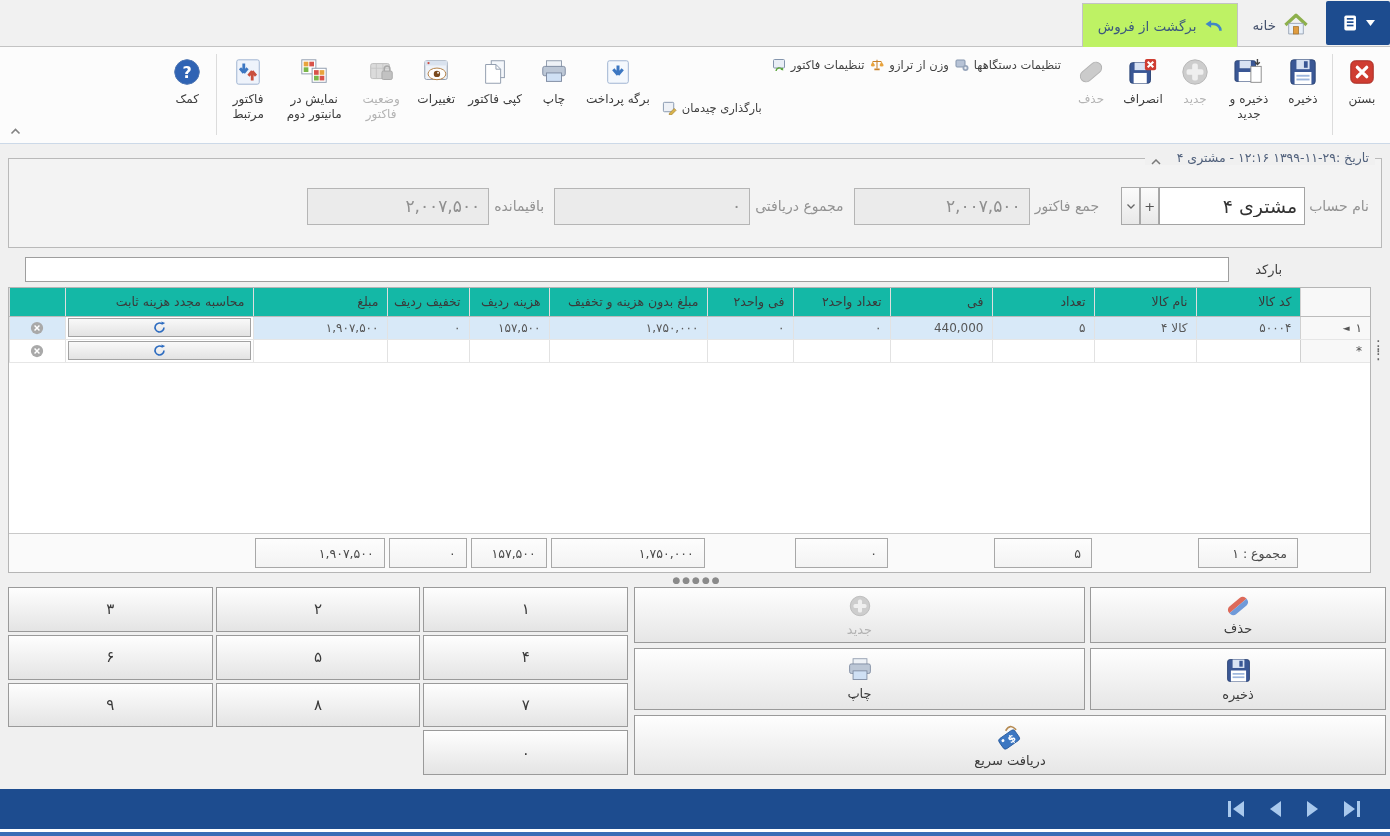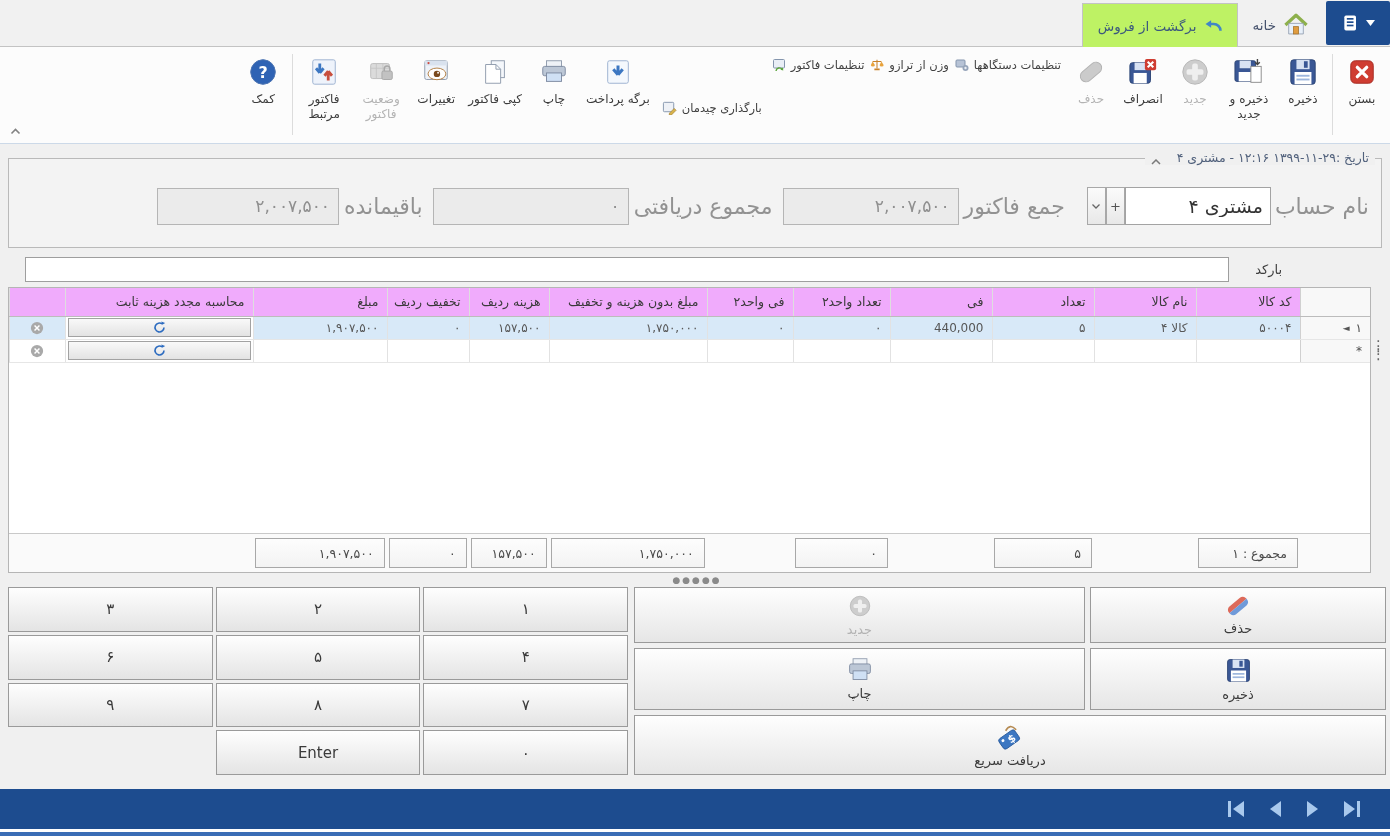--- a/index.html
+++ b/index.html
@@ -43,21 +43,21 @@
 
   
   .content { padding: 0 4px 0 8px; }
 
   .gb { margin: 14px 4px 0 0; border: 1px solid #b9b9b9; background: #f3f3f3;
         height: 90px; position: relative; }
   .gb-caption { position: absolute; top: -9px; left: auto; right: 6px; background: #f0f0f0;
                 padding: 0 6px; font-size: 12.5px; color: #51617c; display: flex;
                 align-items: flex-end; gap: 16px; }
   .gb-fields { display: flex; align-items: center; height: 100%; padding: 6px 12px 0 12px; }
-  .biglabel { font-size: 22px; color: #929292; white-space: nowrap; }
+  .biglabel { font-size: 14px; color: #929292; white-space: nowrap; }
   .acc-input { width: 146px; height: 38px; border: 1px solid #a3a3a3; background: #fff;
                font-size: 19px; color: #333; padding: 0 7px; margin-right: 4px;
                font-family: inherit; direction: rtl; }
   .mini-btn { width: 19px; height: 38px; border: 1px solid #a8a8a8; background: linear-gradient(#fbfbfb,#e8e8e8);
               display: flex; align-items: center; justify-content: center; font-size: 13px;
               color: #555; cursor: pointer; }
   .valbox { height: 37px; background: #ebebeb; border: 1px solid #b5b5b5; color: #8f8f8f;
             font-size: 17px; display: flex; align-items: center; justify-content: flex-start;
             padding: 0 8px; white-space: nowrap; }
   .vb-total { width: 176px; margin-right: 5px; }
@@ -75,21 +75,21 @@
   .grid-zone { display: flex; margin-top: 5px; height: 286px; }
   .grip-col { width: 17px; display: flex; justify-content: center; }
   .grip-dots { margin-top: 55px; color: #666; font-size: 15px; line-height: 0.55; cursor: ns-resize; }
   .grid-box { flex: 1; border: 1px solid #b5b5b5; background: #fff; display: flex;
               flex-direction: column; }
   table.grid { border-collapse: collapse; table-layout: fixed; width: 100%; direction: rtl; }
   .c-num{width:70px}.c-code{width:104px}.c-name{width:102px}.c-qty{width:102px}
   .c-price{width:102px}.c-qty2{width:97px}.c-price2{width:86px}.c-net{width:158px}
   .c-cost{width:80px}.c-disc{width:82px}.c-amt{width:134px}.c-recalc{width:188px}.c-del{width:56px}
   th.hd { height: 28px; font-weight: normal; font-size: 12.5px; color: #3a3a3a;
-          background: #f0abfc; border-bottom: 1px solid #bcbcbc; border-left: 1px solid #dedede;
+          background: #14b8a6; border-bottom: 1px solid #bcbcbc; border-left: 1px solid #dedede;
           padding: 0 8px; text-align: right; white-space: nowrap; overflow: hidden; }
   td.cell { height: 23px; font-size: 12px; color: #55地5a5a; color: #575757; padding: 0 8px;
             border-left: 1px solid #e2e2e2; border-bottom: 1px solid #e6e6e6; text-align: right;
             white-space: nowrap; overflow: hidden; }
   tr.sel td.cell { background: #d8e9f8; }
   td.ind, th.ind { background: #f8f8f8 !important; border-left: 1px solid #d0d0d0; }
   .ind-wrap { display: flex; align-items: center; gap: 6px; justify-content: flex-start; }
   .rownum { font-size: 12px; color: #4d4d4d; }
   .rowmark { font-size: 9px; color: #555; }
   td.cell-btn { padding: 0 2px; background: #fff !important; }
@@ -339,20 +339,36 @@
       <svg width="30" height="30" viewBox="0 0 32 32">
           <rect x="5" y="7" width="20" height="16" rx="2" fill="#dbdbdb" stroke="#bdbdbd"></rect>
           <path d="M5 12 h20 M11 7 v16 M18 7 v16" stroke="#c6c6c6"></path>
           <rect x="17" y="15" width="11" height="9" rx="1.5" fill="#c2c2c2" stroke="#a8a8a8"></rect>
           <path d="M19.5 15 v-2.5 a3 3 0 0 1 6 0 V15" fill="none" stroke="#a8a8a8" stroke-width="1.6"></path>
         </svg>
     </span>
     <span class="rb-label">وضعیت فاکتور</span>
   </div>
 
+  <div class="rb-item wrap-mon">
+    <span class="rb-icon">
+      <svg width="30" height="30" viewBox="0 0 32 32">
+          <rect x="3" y="3" width="15" height="15" fill="#fff" stroke="#8e9aac"></rect>
+          <rect x="5" y="5" width="5" height="5" fill="#e8a33d"></rect>
+          <rect x="11" y="5" width="5" height="5" fill="#d8534a"></rect>
+          <rect x="5" y="11" width="5" height="5" fill="#7ab648"></rect>
+          <rect x="14" y="12" width="15" height="15" fill="#fff" stroke="#8e9aac"></rect>
+          <rect x="16" y="14" width="5" height="5" fill="#d8534a"></rect>
+          <rect x="22" y="14" width="5" height="5" fill="#e8a33d"></rect>
+          <rect x="16" y="20" width="5" height="5" fill="#7ab648"></rect>
+          <rect x="22" y="20" width="5" height="5" fill="#d8534a"></rect>
+        </svg>
+    </span>
+    <span class="rb-label">نمایش در مانیتور دوم</span>
+  </div>
 
   <div class="rb-item wrap-rel">
     <span class="rb-icon">
       <svg width="30" height="30" viewBox="0 0 32 32">
           <rect x="4" y="3" width="24" height="26" rx="2" fill="#eef3fb" stroke="#9bb0cf"></rect>
           <path d="M11.5 7 v10 m0 0 l-4 -5 m4 5 l4 -5" stroke="#3c77c2" stroke-width="3" fill="none"></path>
           <path d="M20.5 25 v-10 m0 0 l-4 5 m4 -5 l4 5" stroke="#c94f3d" stroke-width="3" fill="none"></path>
         </svg>
     </span>
     <span class="rb-label">فاکتور مرتبط</span>
@@ -644,21 +660,20 @@
       <button class="np-key">۱</button>
       <button class="np-key">۲</button>
       <button class="np-key">۳</button>
       <button class="np-key">۴</button>
       <button class="np-key">۵</button>
       <button class="np-key">۶</button>
       <button class="np-key">۷</button>
       <button class="np-key">۸</button>
       <button class="np-key">۹</button>
       <button class="np-key">۰</button>
-      <button class="np-key">Enter</button>
     </div>
   </div>
 </div>
 
 <div class="navbar">
   <div class="nav-group">
     <span class="nav-btn">
       <svg width="24" height="22" viewBox="0 0 24 22">
           <rect x="4" y="3" width="3" height="16" fill="#a9c9ed"></rect>
           <path d="M20 3 L9 11 L20 19 z" fill="#a9c9ed"></path>

